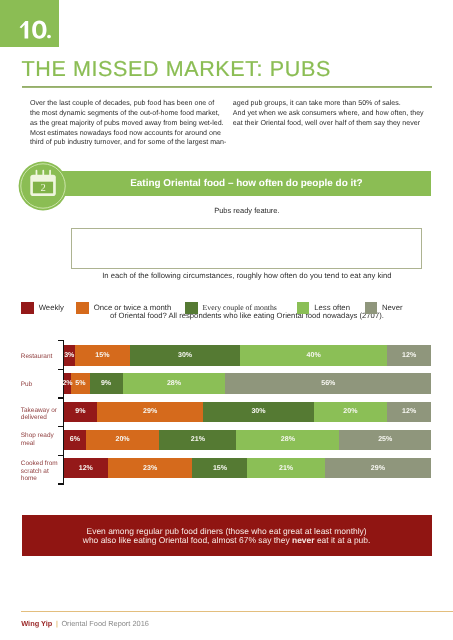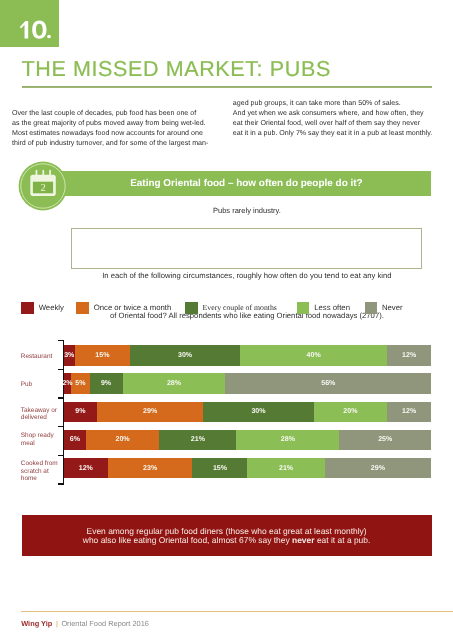--- a/index.html
+++ b/index.html
@@ -11,21 +11,21 @@
   #num-block{position:absolute;left:0;top:0;width:58.5px;height:47px;background:#8BBD54;}
   #num-text{position:absolute;left:0;top:0;}
 
   
   #page-title{position:absolute;left:21.5px;top:56.6px;color:#8BBD54;font-size:21.5px;
               font-weight:400;letter-spacing:.62px;white-space:nowrap;-webkit-text-stroke:0.22px #8BBD54;}
   #title-rule{position:absolute;left:21.5px;top:85.8px;width:410px;height:2px;background:linear-gradient(#90A865,#A4BD7C);}
 
   
   .intro{position:absolute;top:99px;font-size:7.1px;line-height:9.85px;color:#2d2d2d;white-space:nowrap;}
-  #intro-left{left:12px;margin-top:10px;}
+  #intro-left{left:30px;}
   #intro-right{left:232.8px;}
   .iline{height:9.85px;}
 
   
   #banner{position:absolute;left:34px;top:171.3px;width:397.4px;height:25.1px;background:#8BBD54;}
   #banner-text{position:absolute;left:130.2px;top:179.3px;color:#ffffff;
                font-size:9.95px;font-weight:bold;white-space:nowrap;line-height:10px;}
   #banner-circle{position:absolute;left:17.8px;top:161px;width:50px;height:45px;}
 
   #sub-note{position:absolute;left:71.4px;top:206.5px;width:351px;text-align:center;font-size:7.5px;color:#2d2d2d;line-height:8px;}
@@ -76,49 +76,49 @@
       <path d="M39.35 20.6 C44.2 20.6 46.5 24.5 46.5 29.65 C46.5 34.8 44.2 38.7 39.35 38.7 C34.5 38.7 32.2 34.8 32.2 29.65 C32.2 24.5 34.5 20.6 39.35 20.6 Z M39.35 23.65 C36.85 23.65 36.0 26.15 36.0 29.65 C36.0 33.15 36.85 35.65 39.35 35.65 C41.85 35.65 42.7 33.15 42.7 29.65 C42.7 26.15 41.85 23.65 39.35 23.65 Z" fill="#ffffff"></path>
       <circle cx="49.0" cy="36.5" r="1.85" fill="#ffffff"></circle>
     </svg>
   </div>
 
   <div id="page-title">THE MISSED MARKET: PUBS</div>
   <div id="title-rule"></div>
 
   <div class="intro" id="intro-left">
       <div class="iline">Over the last couple of decades, pub food has been one of</div>
+      <div class="iline">the most dynamic segments of the out-of-home food market,</div>
       <div class="iline">as the great majority of pubs moved away from being wet-led.</div>
       <div class="iline">Most estimates nowadays food now accounts for around one</div>
       <div class="iline">third of pub industry turnover, and for some of the largest man-</div>
     </div>
   <div class="intro" id="intro-right">
       <div class="iline">aged pub groups, it can take more than 50% of sales.</div>
       <div class="iline">And yet when we ask consumers where, and how often, they</div>
       <div class="iline">eat their Oriental food, well over half of them say they never</div>
-      <div class="iline">eat it in a pub. Only 7% say they eat it in a pub at least monthly.</div>
     </div>
 
   <div id="banner"></div>
   <div id="banner-text">Eating Oriental food – how often do people do it?</div>
   <div id="banner-circle">
     <svg viewBox="0 0 50 50" width="50" height="50">
       <circle cx="25" cy="25" r="24.4" fill="#8BBD54"></circle>
       <circle cx="25" cy="25" r="22.2" fill="none" stroke="#DDEFC0" stroke-width="0.8"></circle>
       <g>
         <rect x="17.6" y="8.8" width="1.75" height="7.2" rx="0.87" fill="#EFF5DE"></rect>
         <rect x="24.4" y="8.8" width="1.75" height="7.2" rx="0.87" fill="#EFF5DE"></rect>
         <rect x="31.2" y="8.8" width="1.75" height="7.2" rx="0.87" fill="#EFF5DE"></rect>
         <path d="M12.3 16.6a2.8 2.8 0 0 1 2.8-2.8h19.9a2.8 2.8 0 0 1 2.8 2.8v15.6a2.8 2.8 0 0 1-2.8 2.8H15.1a2.8 2.8 0 0 1-2.8-2.8z" fill="#EFF5DE"></path>
         <rect x="14.9" y="20.7" width="20.2" height="11.6" fill="#80B248"></rect>
         <text x="25.1" y="30.1" font-family="'Liberation Serif',serif" font-size="10.6" fill="#EFF5DE" text-anchor="middle">2</text>
       </g>
     </svg>
   </div>
 
-  <div id="sub-note">Pubs rarely industry.</div>
+  <div id="sub-note">Pubs ready feature.</div>
 
   <div id="qbox"></div>
     <div id="qbox-text">
       <div>In each of the following circumstances, roughly how often do you tend to eat any kind</div>
       <div>of Oriental food? All respondents who like eating Oriental food nowadays (2707).</div>
     </div>
 
   <div id="legend">
       <div class="lg-item" style="left: 0px;">
         <div class="lg-sw" style="background: rgb(148, 25, 25);"></div>

